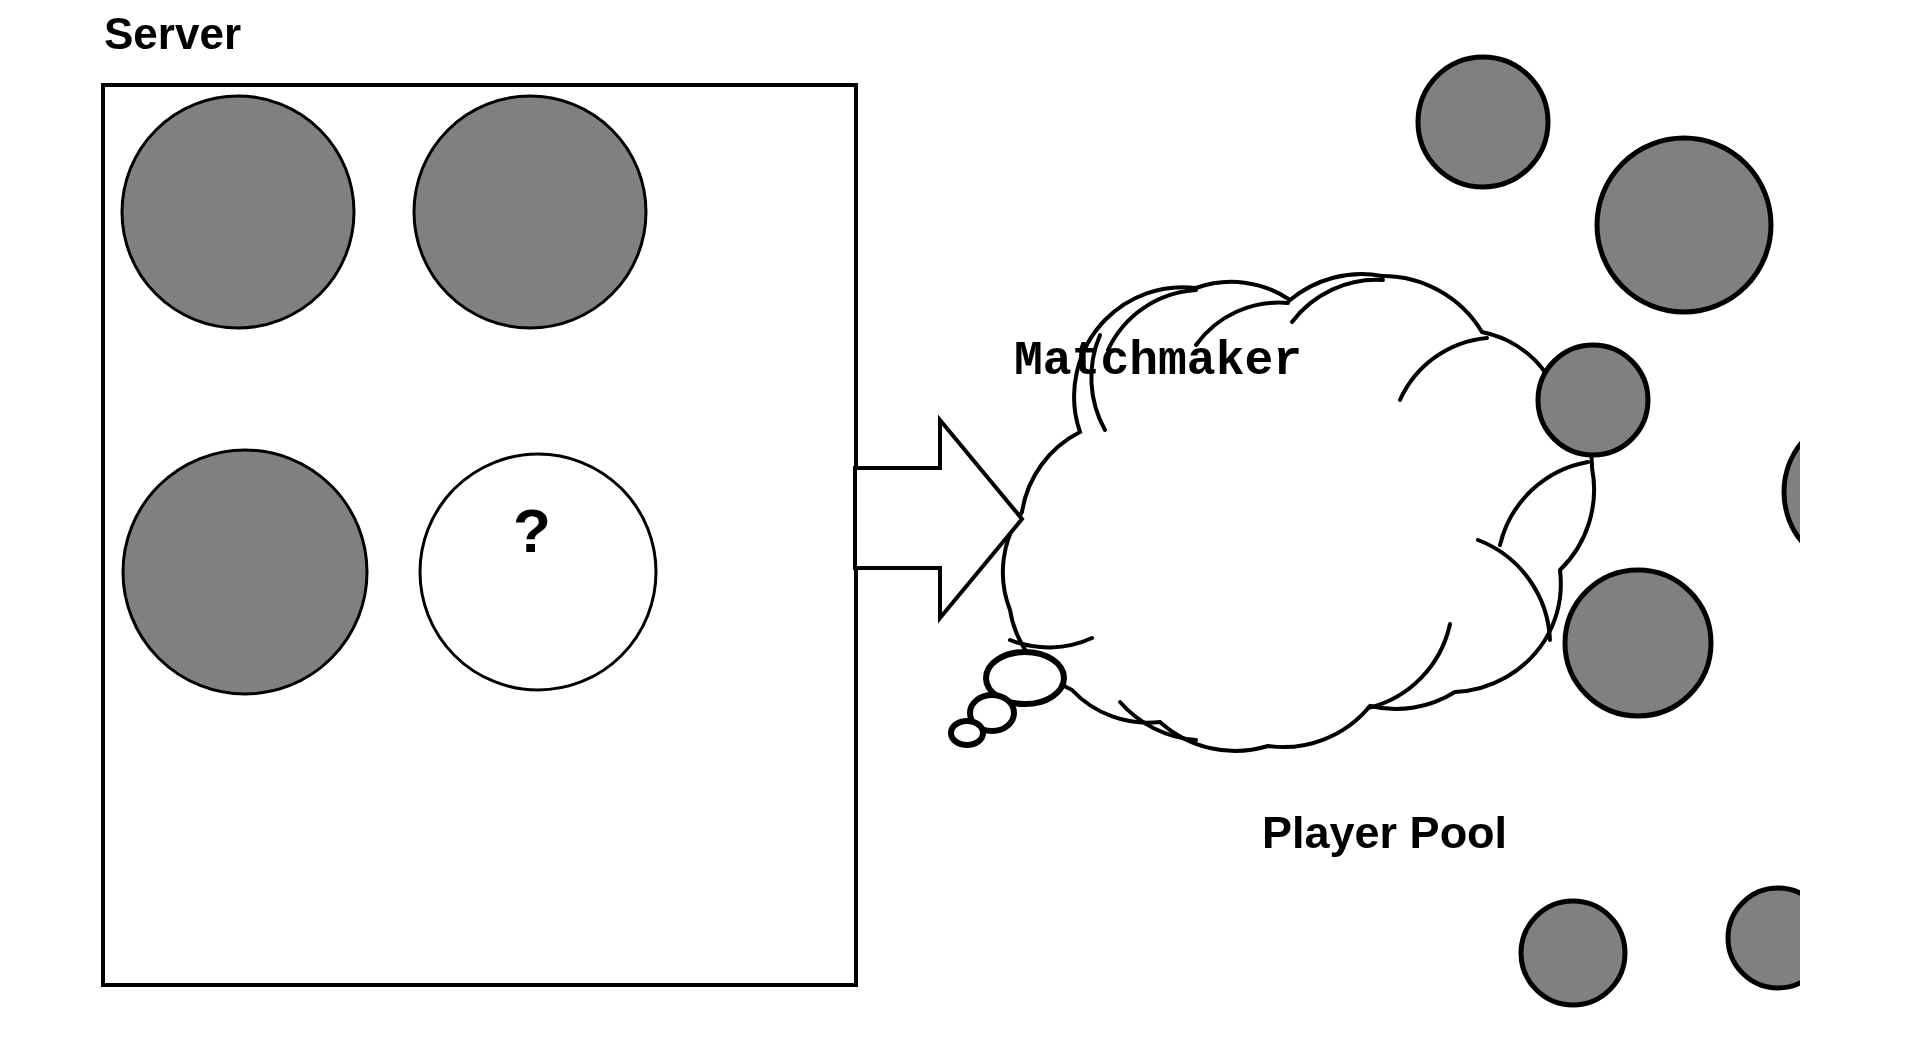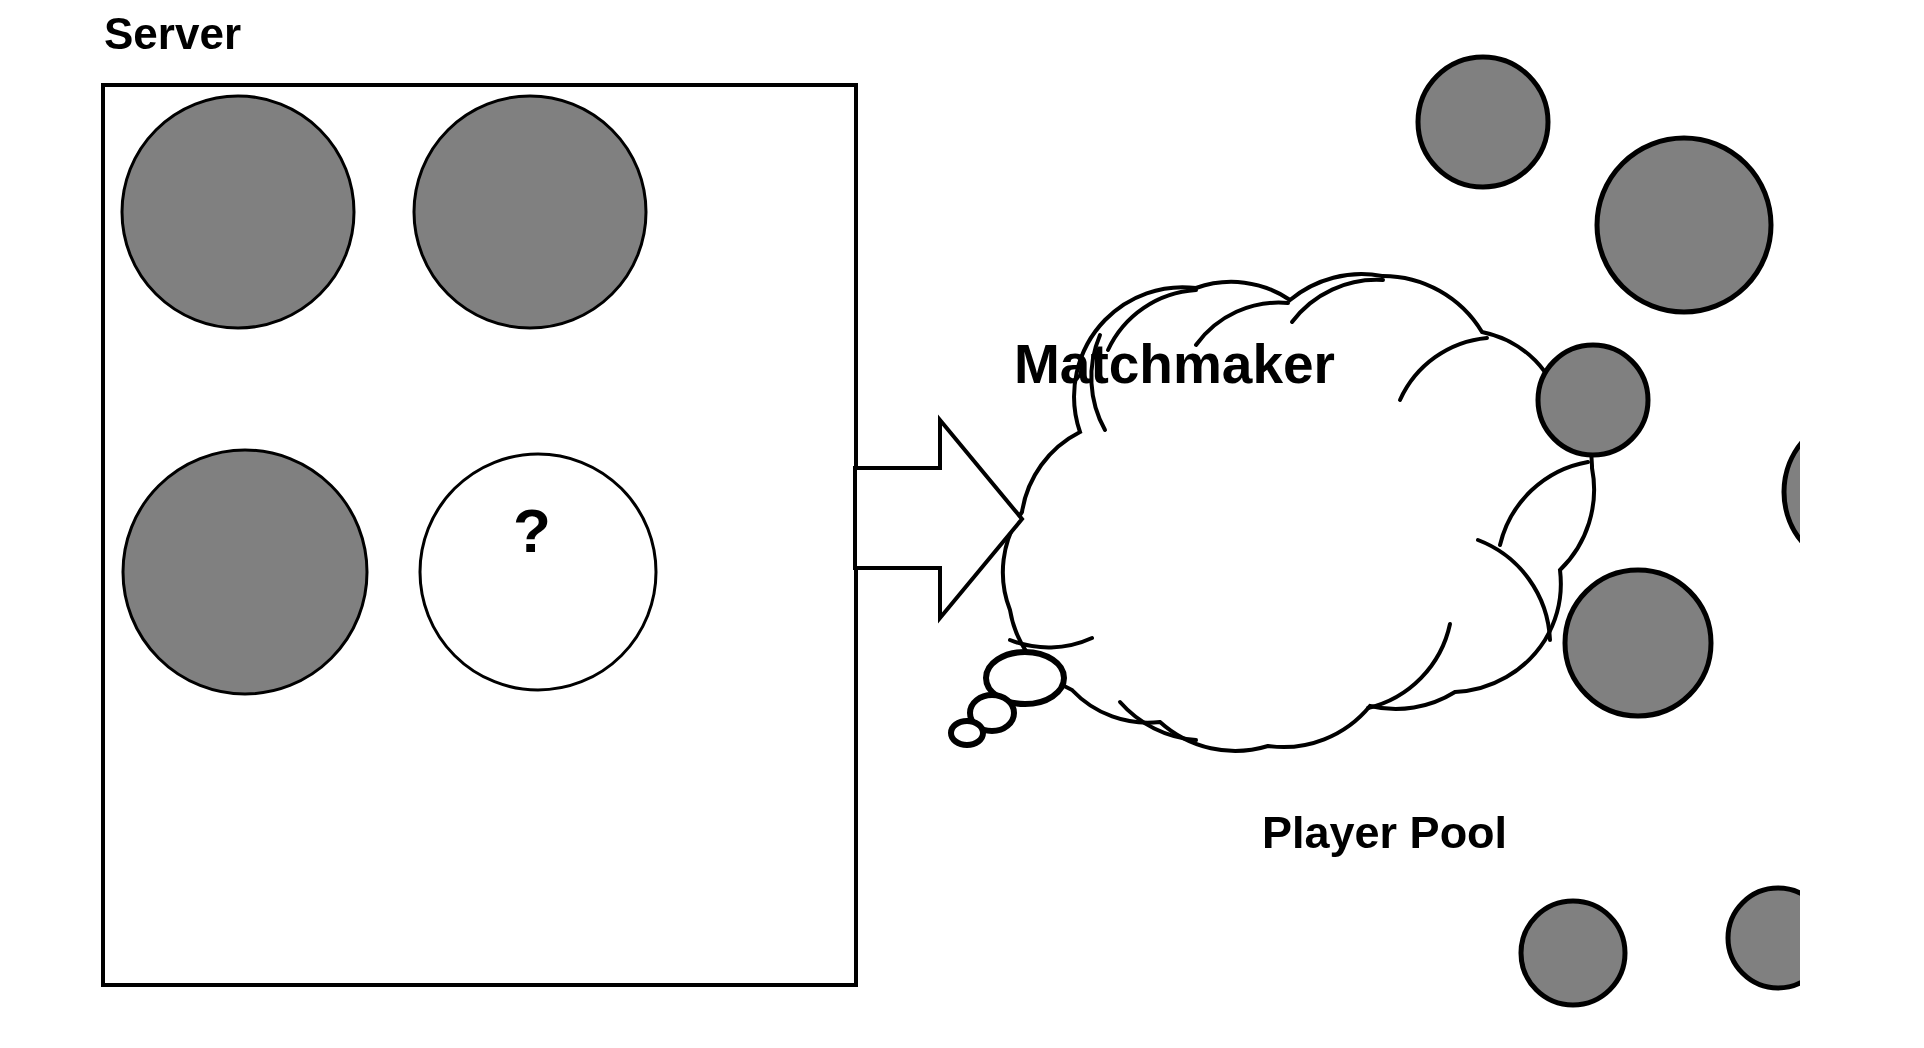--- a/index.html
+++ b/index.html
@@ -35,21 +35,22 @@
     user-select: none;
   }
   #server-label {
     left: 104px;
     top: 12px;
     font-size: 44px;
   }
   #matchmaker-label {
     left: 1014px;
     top: 337px;
-    font-size: 55px;
+    font-size: 48px;
+    font-family: Liberation Mono, monospace;
   }
   #playerpool-label {
     left: 1262px;
     top: 810px;
     font-size: 45px;
   }
   #question-mark-label {
     left: 513px;
     top: 500px;
     font-size: 62px;

